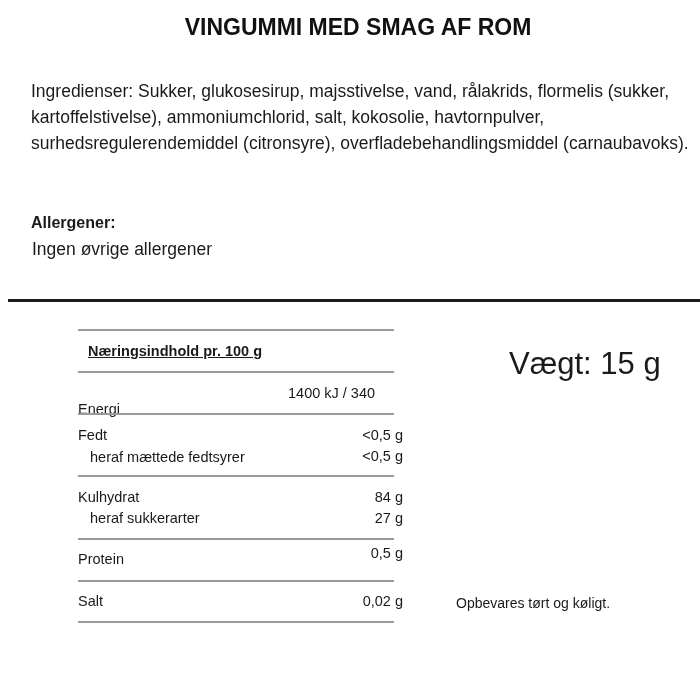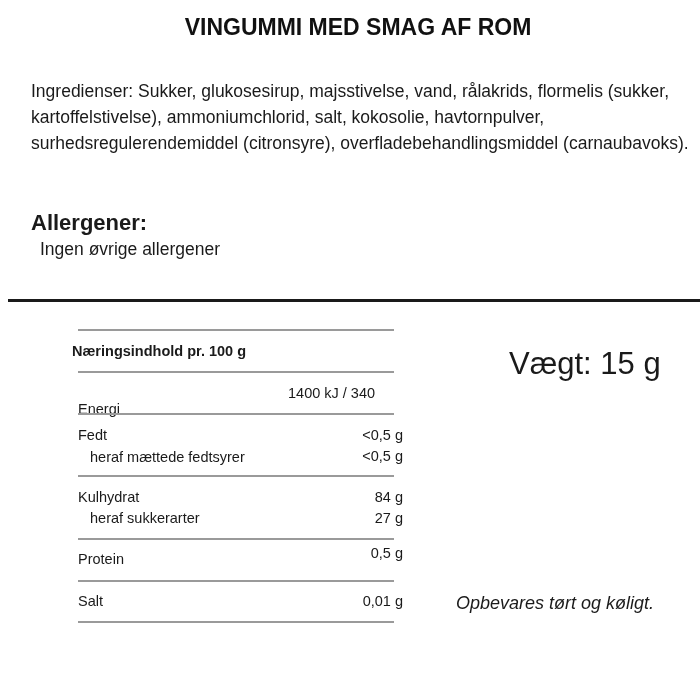--- a/index.html
+++ b/index.html
@@ -17,53 +17,53 @@
     }
 
     .ingredients {
       position: absolute; top: 78px; left: 23px; width: 670px;
       font-size: 17.5px; line-height: 26px; color: #1a1a1a;
     }
     .ingredients .lbl { font-weight: normal; }
 
     .allergens-label {
       position: absolute; top: 210px; left: 23px;
-      font-size: 22px; font-weight: bold; line-height: 26px;
+      font-size: 16px; font-weight: bold; line-height: 26px;
     }
     .allergens-text {
-      position: absolute; top: 236px; left: 32px;
+      position: absolute; top: 236px; left: 24px;
       font-size: 17.5px; line-height: 26px;
     }
 
     .divider {
       position: absolute; top: 299px; left: 0; width: 695px; height: 3px;
       background: #1a1a1a;
     }
 
     .rule {
       position: absolute; left: 70px; width: 316px; height: 1.5px;
       background: #9a9a9a;
     }
     .cell {
       position: absolute; font-size: 14.5px; line-height: 18px; color: #1a1a1a;
       white-space: nowrap;
     }
     .cell.label { left: 70px; }
     .cell.sub { left: 82px; }
     .cell.value { right: 305px; text-align: left; }
     .cell.energy-value { left: 280px; text-align: right; }
-    .cell.header { left: 64px; font-weight: bold; }
+    .cell.header { left: 80px; font-weight: bold; text-decoration: underline; }
 
     .weight {
       position: absolute; top: 349px; left: 501px;
       font-size: 31px; line-height: 30px; color: #1a1a1a;
     }
     .storage {
       position: absolute; top: 592px; left: 448px;
-      font-size: 18px; line-height: 22px; font-style: italic; color: #1a1a1a;
+      font-size: 14px; line-height: 22px; color: #1a1a1a;
     }
   </style>
 </head>
 <body>
 
 <div class="page">
 
   <div class="title">VINGUMMI MED SMAG AF ROM</div>
 
   <p class="ingredients">
@@ -95,20 +95,20 @@
     <div class="cell value" style="top:488px">84 g</div>
     <div class="cell sub" style="top:509px">heraf sukkerarter</div>
     <div class="cell value" style="top:509px">27 g</div>
     <div class="rule" style="top:538px"></div>
 
     <div class="cell label" style="top:550px">Protein</div>
     <div class="cell value" style="top:544px">0,5 g</div>
     <div class="rule" style="top:580px"></div>
 
     <div class="cell label" style="top:592px">Salt</div>
-    <div class="cell value" style="top:592px">0,01 g</div>
+    <div class="cell value" style="top:592px">0,02 g</div>
     <div class="rule" style="top:621px"></div>
   </div>
 
   <div class="weight">Vægt: 15 g</div>
   <div class="storage">Opbevares tørt og køligt.</div>
 
 </div>
 
 </body></html>

